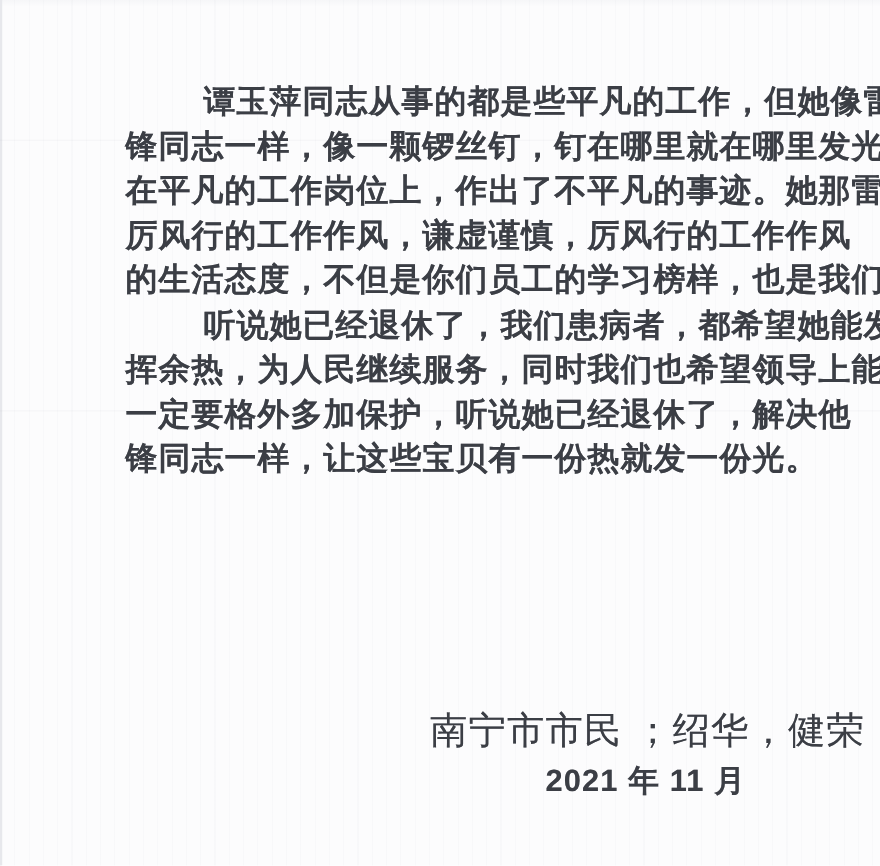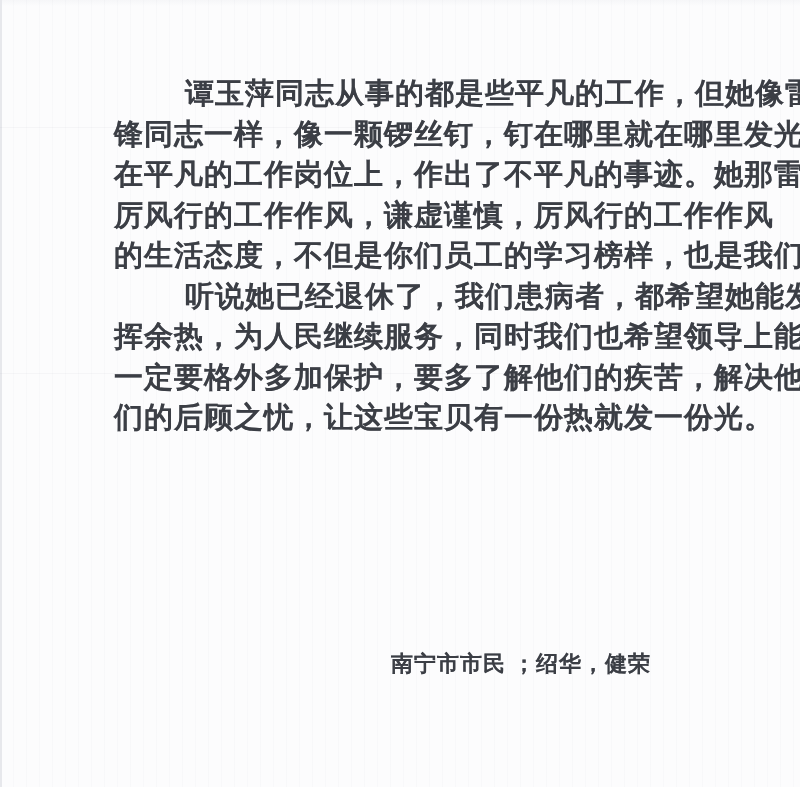--- a/index.html
+++ b/index.html
@@ -60,22 +60,22 @@
   .line.indent {
     padding-left: 71px;
   }
   .signature {
     position: absolute;
     left: 391px;
     top: 644px;
     height: 40px;
     line-height: 40px;
     color: var(--ink, #3b3e45);
-    font-size: 22px;
-    font-weight: 700;
+    font-size: 34px;
+    font-weight: 400;
     letter-spacing: 1px;
     white-space: nowrap;
     text-shadow: 0 0 0.6px rgba(60,63,70,0.55);
   }
   .date {
     position: absolute;
     left: 496px;
     top: 690px;
     height: 40px;
     line-height: 40px;
@@ -96,18 +96,19 @@
   <div class="scan-seam seam-2"></div>
 
   <div class="letter-body">
     <div class="line indent">谭玉萍同志从事的都是些平凡的工作，但她像雷</div>
     <div class="line">锋同志一样，像一颗锣丝钉，钉在哪里就在哪里发光。</div>
     <div class="line">在平凡的工作岗位上，作出了不平凡的事迹。她那雷</div>
     <div class="line">厉风行的工作作风，谦虚谨慎，厉风行的工作作风</div>
     <div class="line">的生活态度，不但是你们员工的学习榜样，也是我们</div>
     <div class="line indent">听说她已经退休了，我们患病者，都希望她能发</div>
     <div class="line">挥余热，为人民继续服务，同时我们也希望领导上能</div>
-    <div class="line">一定要格外多加保护，要多了解他们的疾苦，解决他</div>
-    <div class="line">们的后顾之忧，让这些宝贝有一份热就发一份光。</div>
+    <div class="line">一定要格外多加保护，听说她已经退休了，解决他</div>
+    <div class="line">锋同志一样，让这些宝贝有一份热就发一份光。</div>
   </div>
 
   <div class="signature">南宁市市民 ；绍华，健荣</div>
+  <div class="date">2021 年 11 月</div>
 </div>
 
 </body></html>

